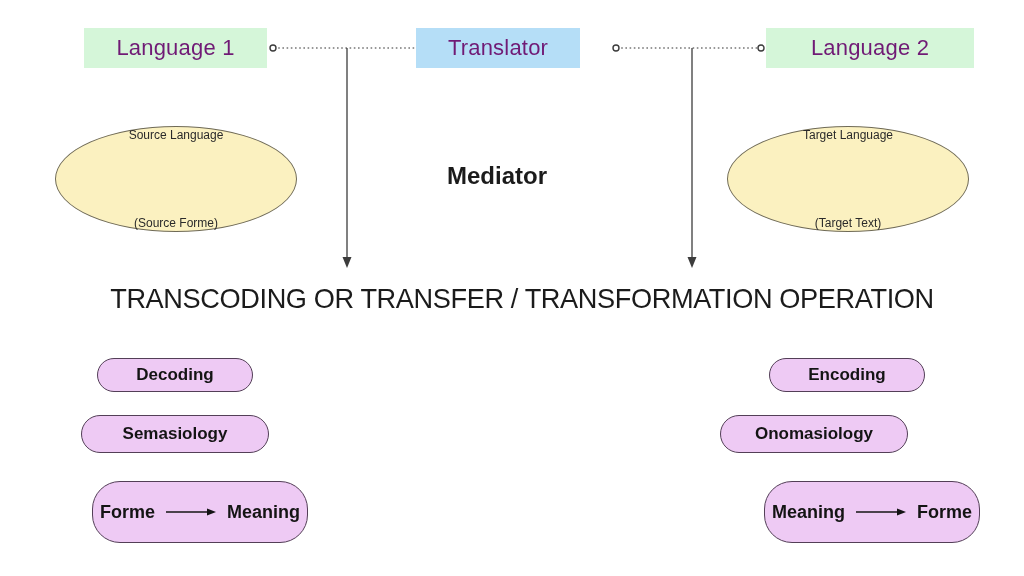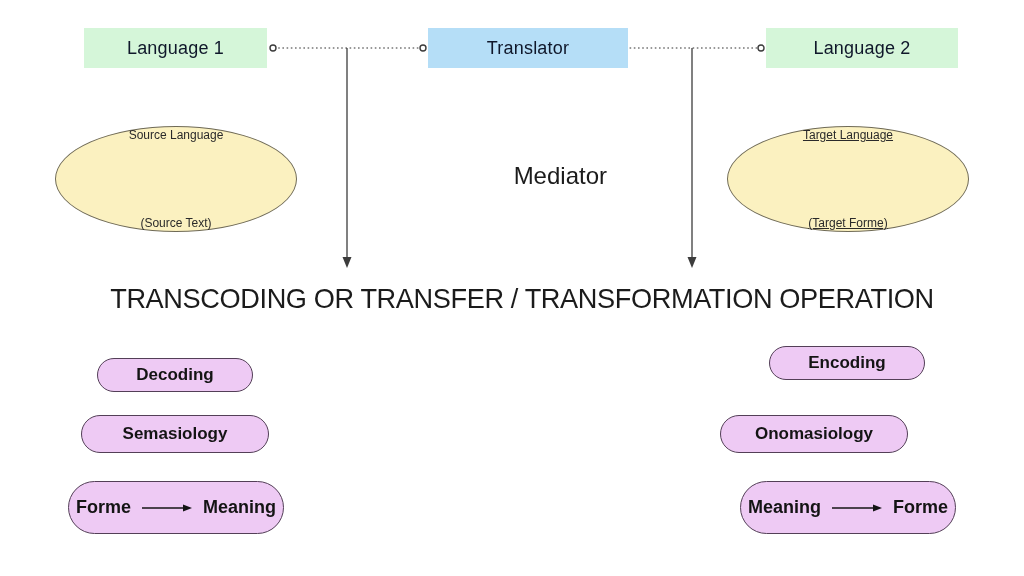--- a/index.html
+++ b/index.html
@@ -22,56 +22,57 @@
     width: 1024px; height: 576px;
     pointer-events: none;
   }
   .top-box {
     position: absolute;
     top: 28px;
     height: 40px;
     display: flex;
     align-items: center;
     justify-content: center;
-    font-size: 18px;
+    font-size: 22px;
     letter-spacing: 0.2px;
-    color: #0f172a;
+    color: #701a75;
   }
   .box-lang1 { left: 84px;  width: 183px; background: #d5f6d9; }
-  .box-translator { left: 428px; width: 200px; background: #b5def7; }
-  .box-lang2 { left: 766px; width: 192px; background: #d5f6d9; align-items: center; }
+  .box-translator { left: 416px; width: 164px; background: #b5def7; }
+  .box-lang2 { left: 766px; width: 208px; background: #d5f6d9; align-items: center; }
 
   .ellipse {
     position: absolute;
     top: 126px;
     width: 240px;
     height: 104px;
     background: #fbf1c0;
     border: 1px solid #6f6a56;
     border-radius: 50%;
     display: flex;
     flex-direction: column;
     align-items: center;
     justify-content: space-between;
     text-align: center;
     font-size: 12px;
     line-height: 1.35;
     color: #2a2a2a;
   }
   .ellipse-source { left: 55px; }
-  .ellipse-target { left: 727px; text-decoration: underline; }
+  .ellipse-target { left: 727px; }
 
   .mediator {
     position: absolute;
     left: 447px;
     top: 162px;
     width: 160px;
-    text-align: right;
+    text-align: left;
     font-size: 24px;
     color: #1b1b1b;
+    font-weight: bold;
   }
 
   .operation-heading {
     position: absolute;
     left: 20px;
     top: 283px;
     width: 1004px;
     text-align: center;
     font-size: 28px;
     letter-spacing: -0.4px;
@@ -86,26 +87,26 @@
     border: 1.6px solid #533f57;
     display: flex;
     align-items: center;
     justify-content: center;
     font-weight: bold;
     color: #141414;
     box-sizing: border-box;
   }
   .pill-sm { height: 34px; border-radius: 21px; font-size: 17px; }
   .pill-md { height: 38px; border-radius: 25px; font-size: 17px; }
-  .pill-lg { height: 53px; border-radius: 28px; font-size: 18px; gap: 10px; }
+  .pill-lg { height: 62px; border-radius: 28px; font-size: 18px; gap: 10px; margin-left: 24px; }
 
   .pill-decoding      { left: 97px;  top: 358px; width: 156px; }
   .pill-semasiology   { left: 81px;  top: 415px; width: 188px; }
   .pill-forme-meaning { left: 68px;  top: 481px; width: 216px; }
-  .pill-encoding      { left: 769px; top: 346px; width: 156px; }
+  .pill-encoding      { left: 769px; top: 358px; width: 156px; }
   .pill-onomasiology  { left: 720px; top: 415px; width: 188px; }
   .pill-meaning-forme { left: 740px; top: 481px; width: 216px; }
 
   .pill-arrow { flex: 0 0 auto; display: block; }
 </style>
 </head>
 <body>
 
 <div class="canvas">
 
@@ -131,25 +132,25 @@
   </div>
   <div class="top-box box-translator">
     <span>Translator</span>
   </div>
   <div class="top-box box-lang2">
     <span>Language 2</span>
   </div>
 
   <div class="ellipse ellipse-source">
     <span>Source Language</span>
-    <span>(Source Text)</span>
+    <span>(Source Forme)</span>
   </div>
   <div class="ellipse ellipse-target">
     <span>Target Language</span>
-    <span>(Target Forme)</span>
+    <span>(Target Text)</span>
   </div>
 
   <div class="mediator">Mediator</div>
 
   <div class="operation-heading">TRANSCODING OR TRANSFER / TRANSFORMATION OPERATION</div>
 
   <div class="pill pill-sm pill-decoding">
     <span>Decoding</span>
   </div>
   <div class="pill pill-md pill-semasiology">

